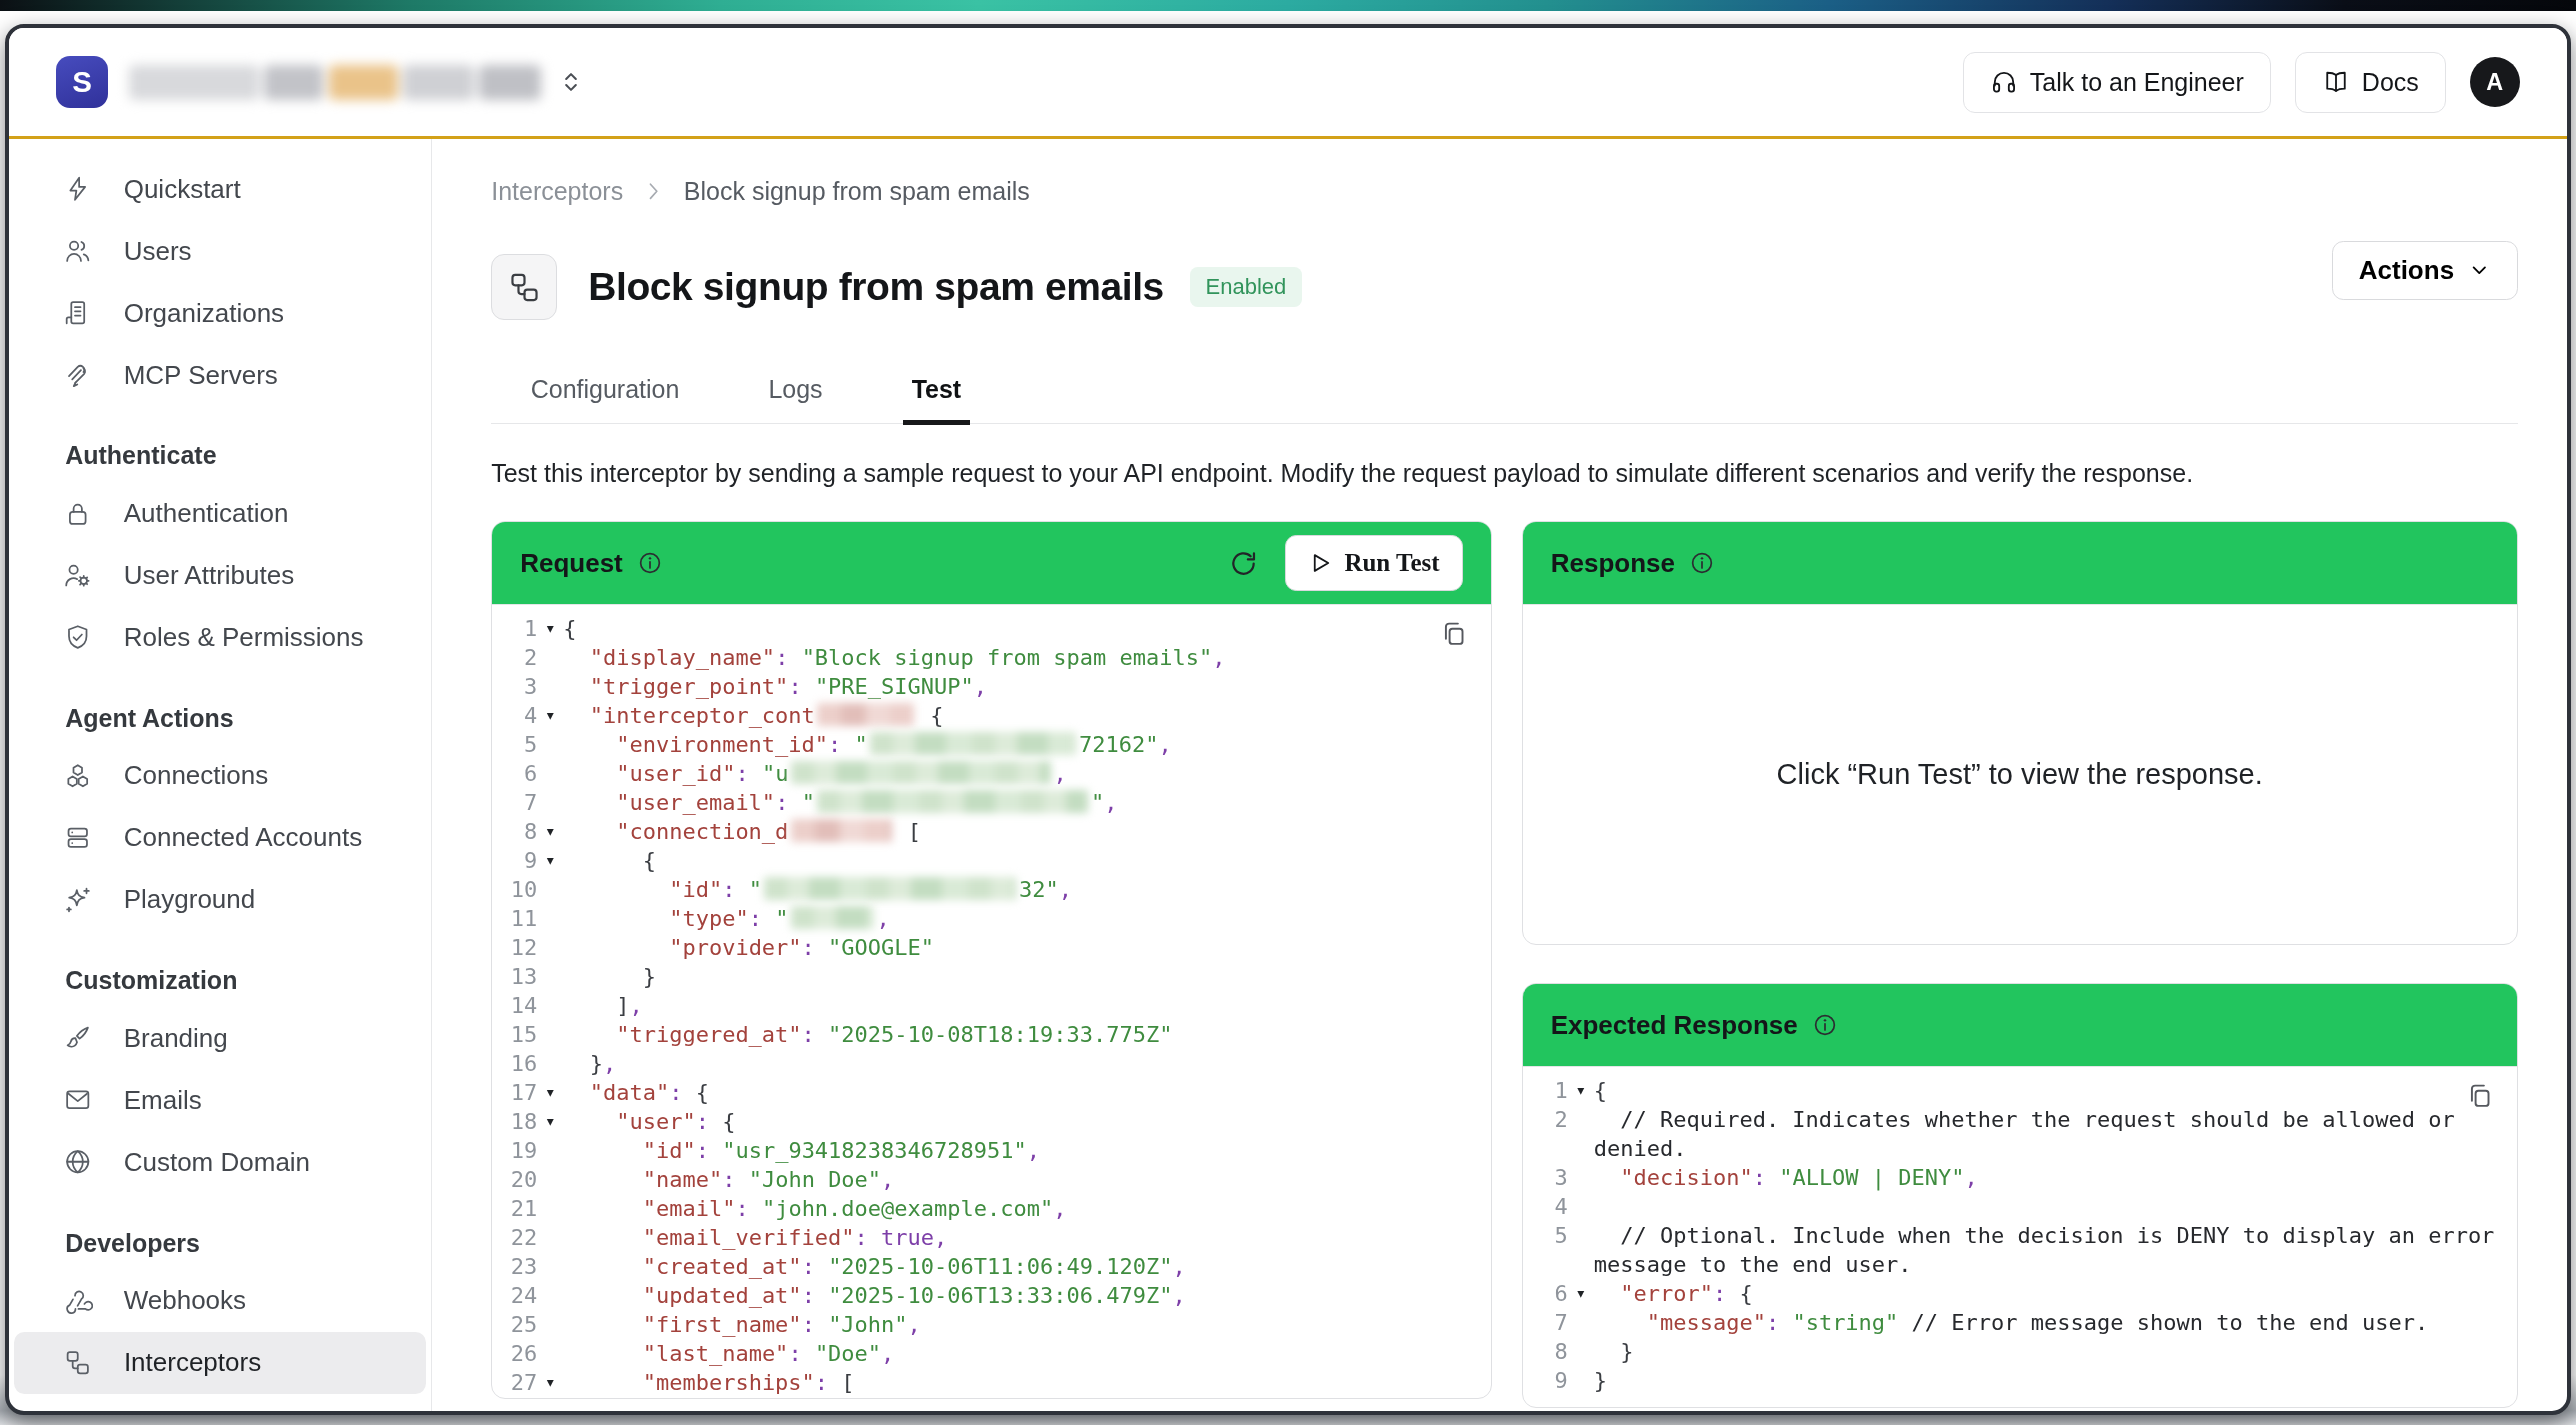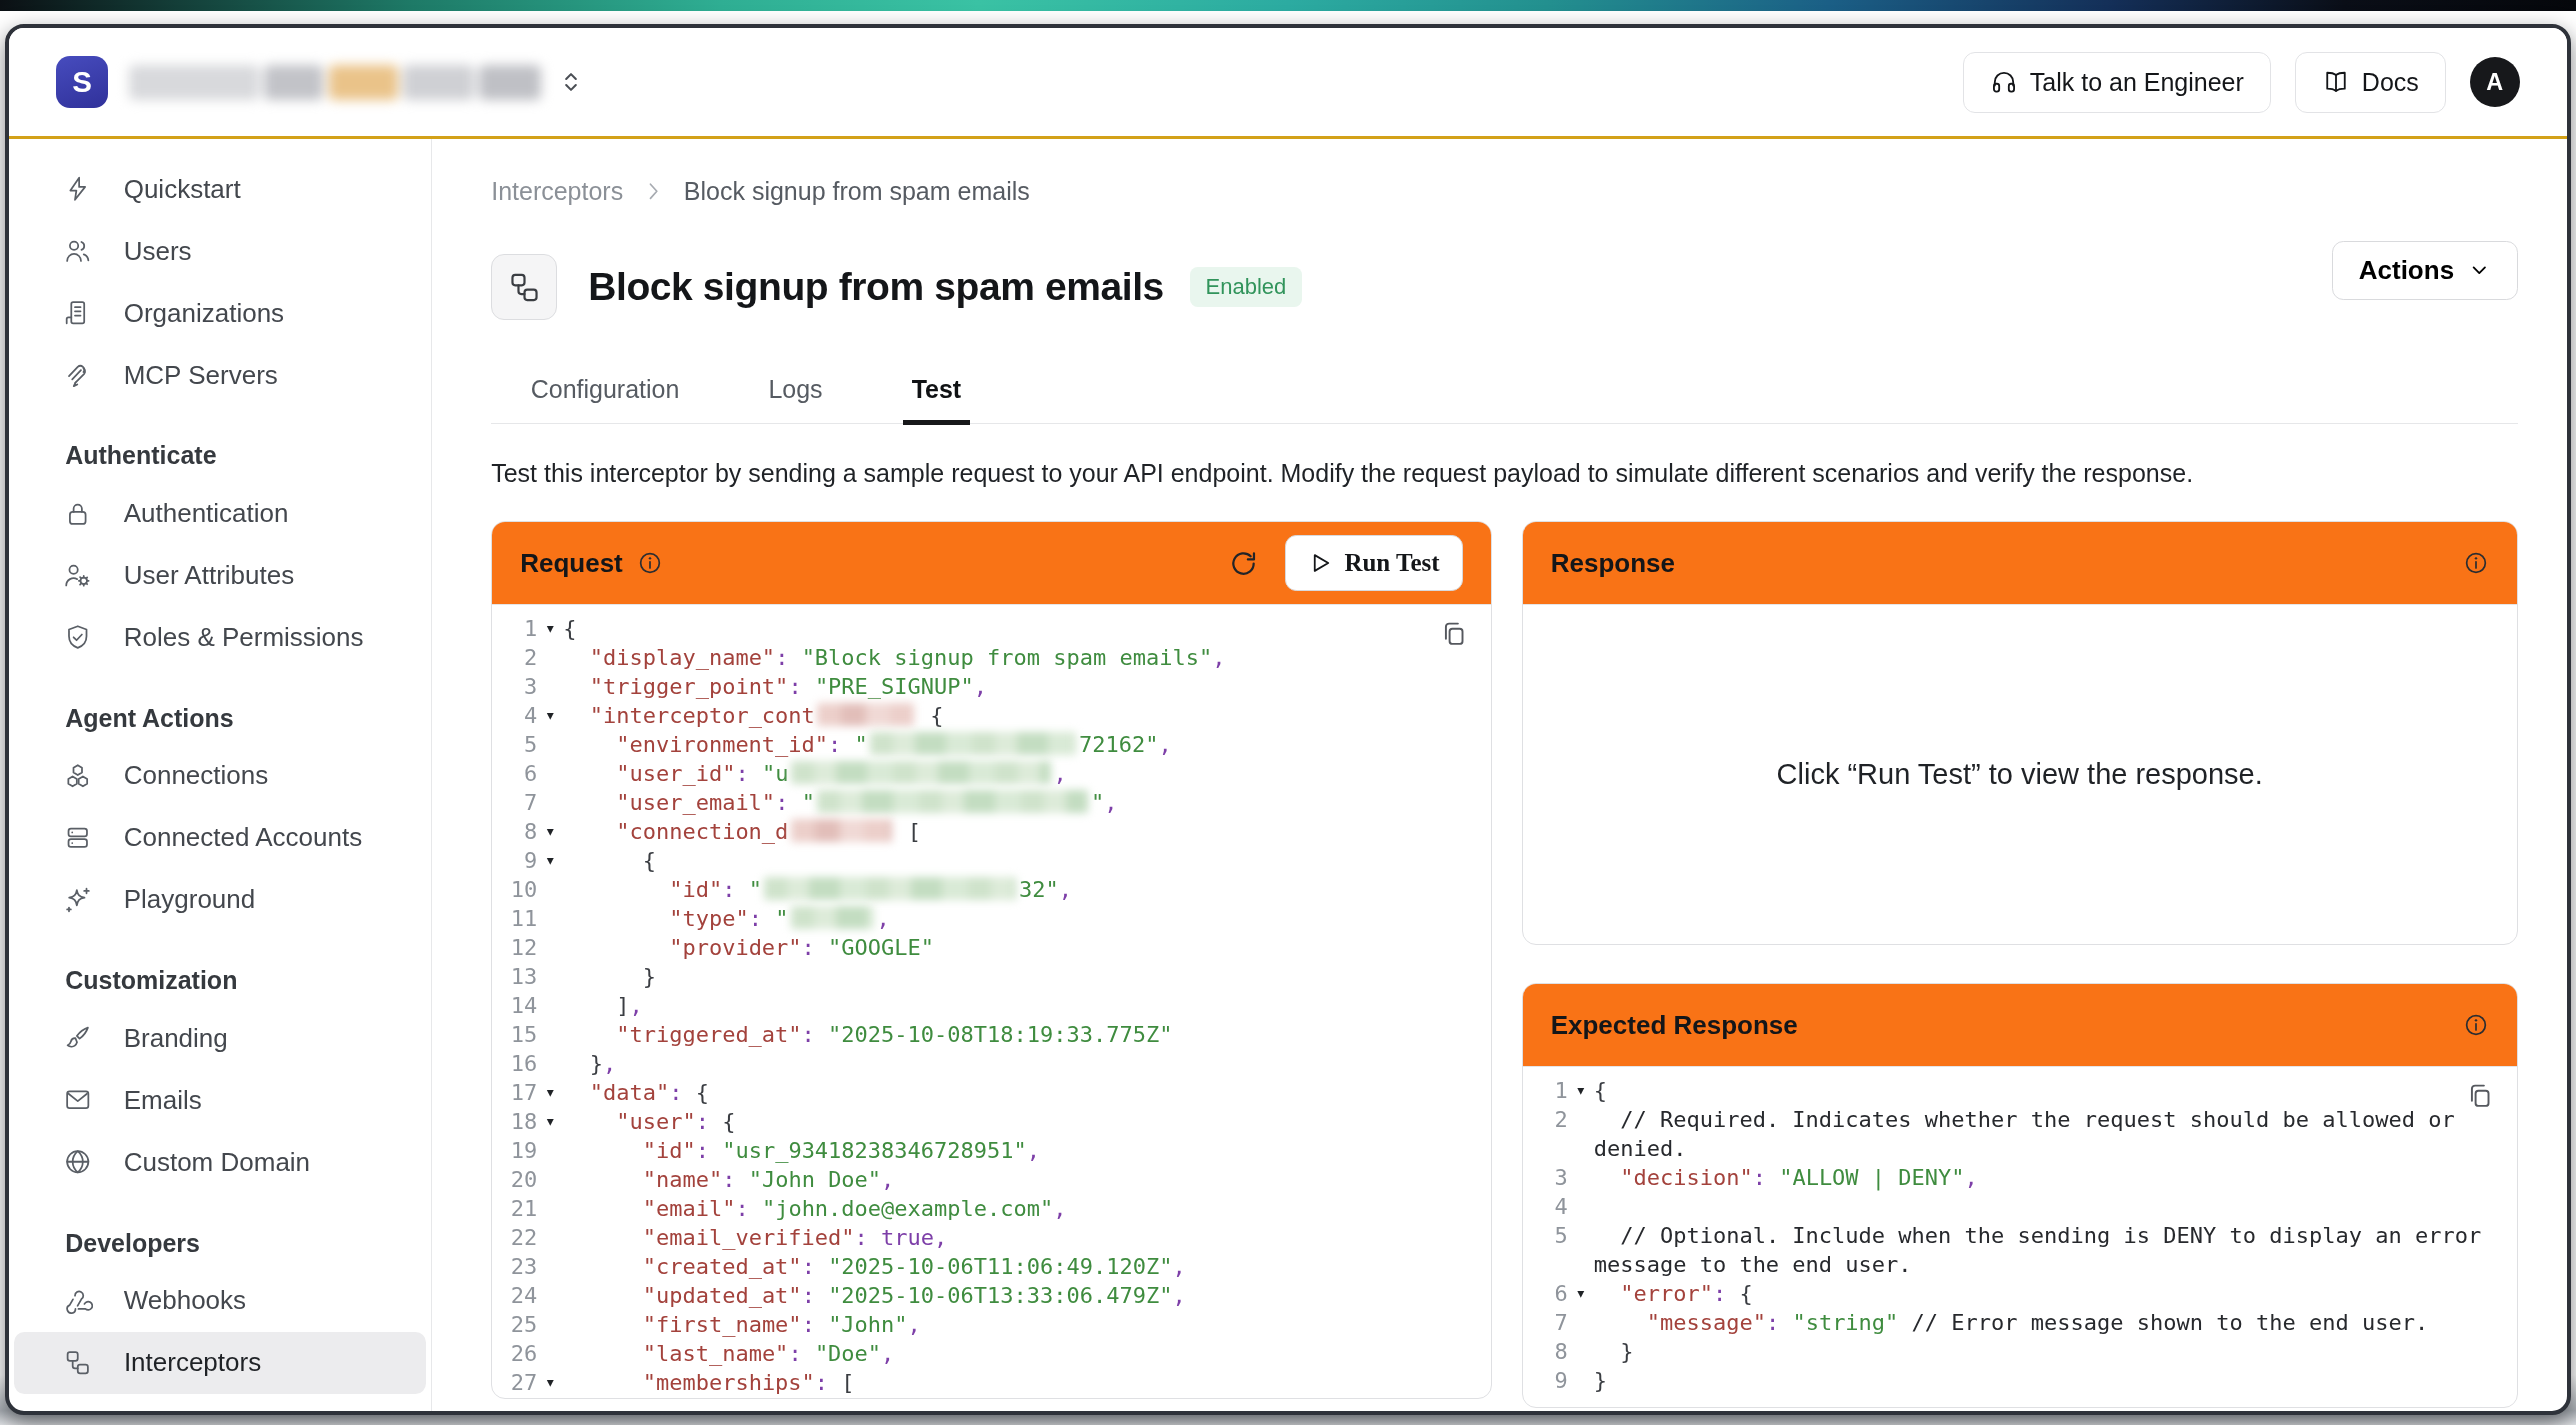--- a/index.html
+++ b/index.html
@@ -57,21 +57,21 @@
 
   .tabs{margin-top:28px;display:flex;gap:82px;border-bottom:1.7px solid #e6e7e9;padding-left:36px;}
   .tab{font-size:25px;color:#565b62;padding:12px 3.5px 19px;cursor:pointer;position:relative;}
   .tab.active{color:#101214;font-weight:700;}
   .tab.active:after{content:"";position:absolute;left:-5.2px;right:-5.2px;bottom:-1.7px;height:5.2px;background:#17181a;}
 
   .desc{margin-top:35px;font-size:25px;color:#1f2226;}
 
   .panels{margin-top:33px;display:flex;gap:29.5px;align-items:flex-start;}
   .panel{border:1.7px solid #dfe0e3;border-radius:14px;background:#fff;overflow:hidden;}
-  .panel-hd{height:82px;background:#f97316;border-bottom:1.7px solid #e4e5e7;display:flex;align-items:center;padding:0 28px;justify-content:space-between;}
+  .panel-hd{height:82px;background:#22c55e;border-bottom:1.7px solid #e4e5e7;display:flex;align-items:center;padding:0 28px;}
   .panel-title{font-size:26px;font-weight:600;color:#141619;}
   .info{margin-left:14px;color:#2b2d31;display:flex;cursor:pointer;}
   .req{width:999px;height:876px;display:flex;flex-direction:column;}
   .right-col{width:996px;display:flex;flex-direction:column;gap:38px;}
   .resp{height:422px;display:flex;flex-direction:column;}
   .exp{height:423px;display:flex;flex-direction:column;}
 
   .hd-tools{margin-left:auto;display:flex;align-items:center;gap:26px;}
   .icon-btn{color:#222428;display:flex;cursor:pointer;background:none;border:none;padding:0;}
   .run-btn{display:flex;align-items:center;gap:12px;height:56px;padding:0 22.6px;border:1.7px solid #d8d9dc;
@@ -566,21 +566,21 @@
                   <span class="code"><span class="tk-txt">  </span><span class="tk-key">"decision"</span><span class="tk-pun">:</span><span class="tk-txt"> </span><span class="tk-str">"ALLOW | DENY"</span><span class="tk-pun">,</span></span>
                 </div>
                 <div class="cl">
                   <span class="num">4</span>
                   <span class="car"></span>
                   <span class="code"></span>
                 </div>
                 <div class="cl">
                   <span class="num">5</span>
                   <span class="car"></span>
-                  <span class="code"><span class="tk-txt">  </span><span class="tk-cmt">// Optional. Include when the sending is DENY to display an error message to the end user.</span></span>
+                  <span class="code"><span class="tk-txt">  </span><span class="tk-cmt">// Optional. Include when the decision is DENY to display an error message to the end user.</span></span>
                 </div>
                 <div class="cl">
                   <span class="num">6</span>
                   <span class="car">▾</span>
                   <span class="code"><span class="tk-txt">  </span><span class="tk-key">"error"</span><span class="tk-pun">:</span><span class="tk-txt"> {</span></span>
                 </div>
                 <div class="cl">
                   <span class="num">7</span>
                   <span class="car"></span>
                   <span class="code"><span class="tk-txt">    </span><span class="tk-key">"message"</span><span class="tk-pun">:</span><span class="tk-txt"> </span><span class="tk-str">"string"</span><span class="tk-txt"> </span><span class="tk-cmt">// Error message shown to the end user.</span></span>

